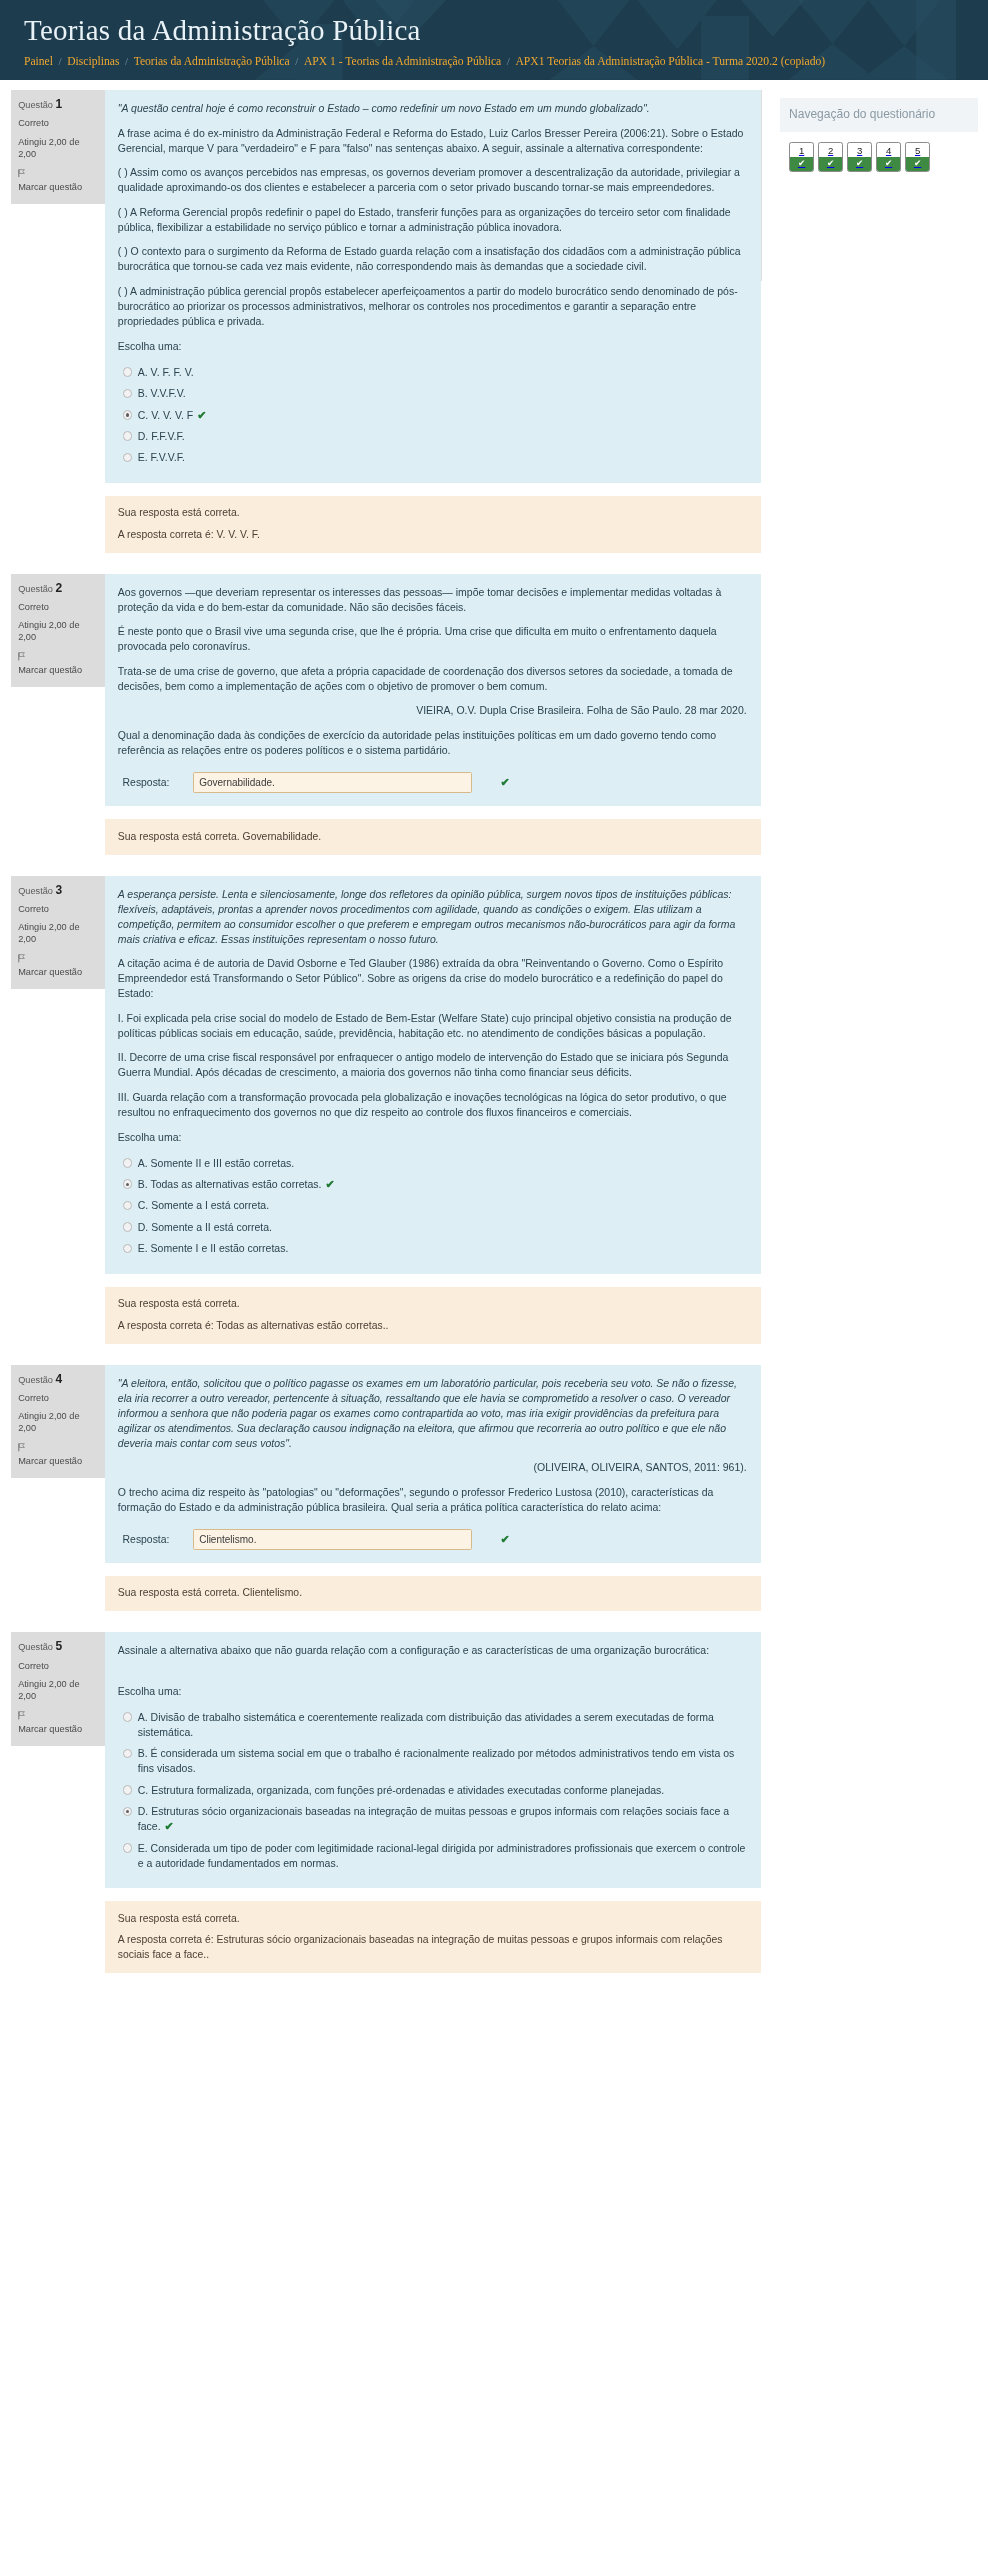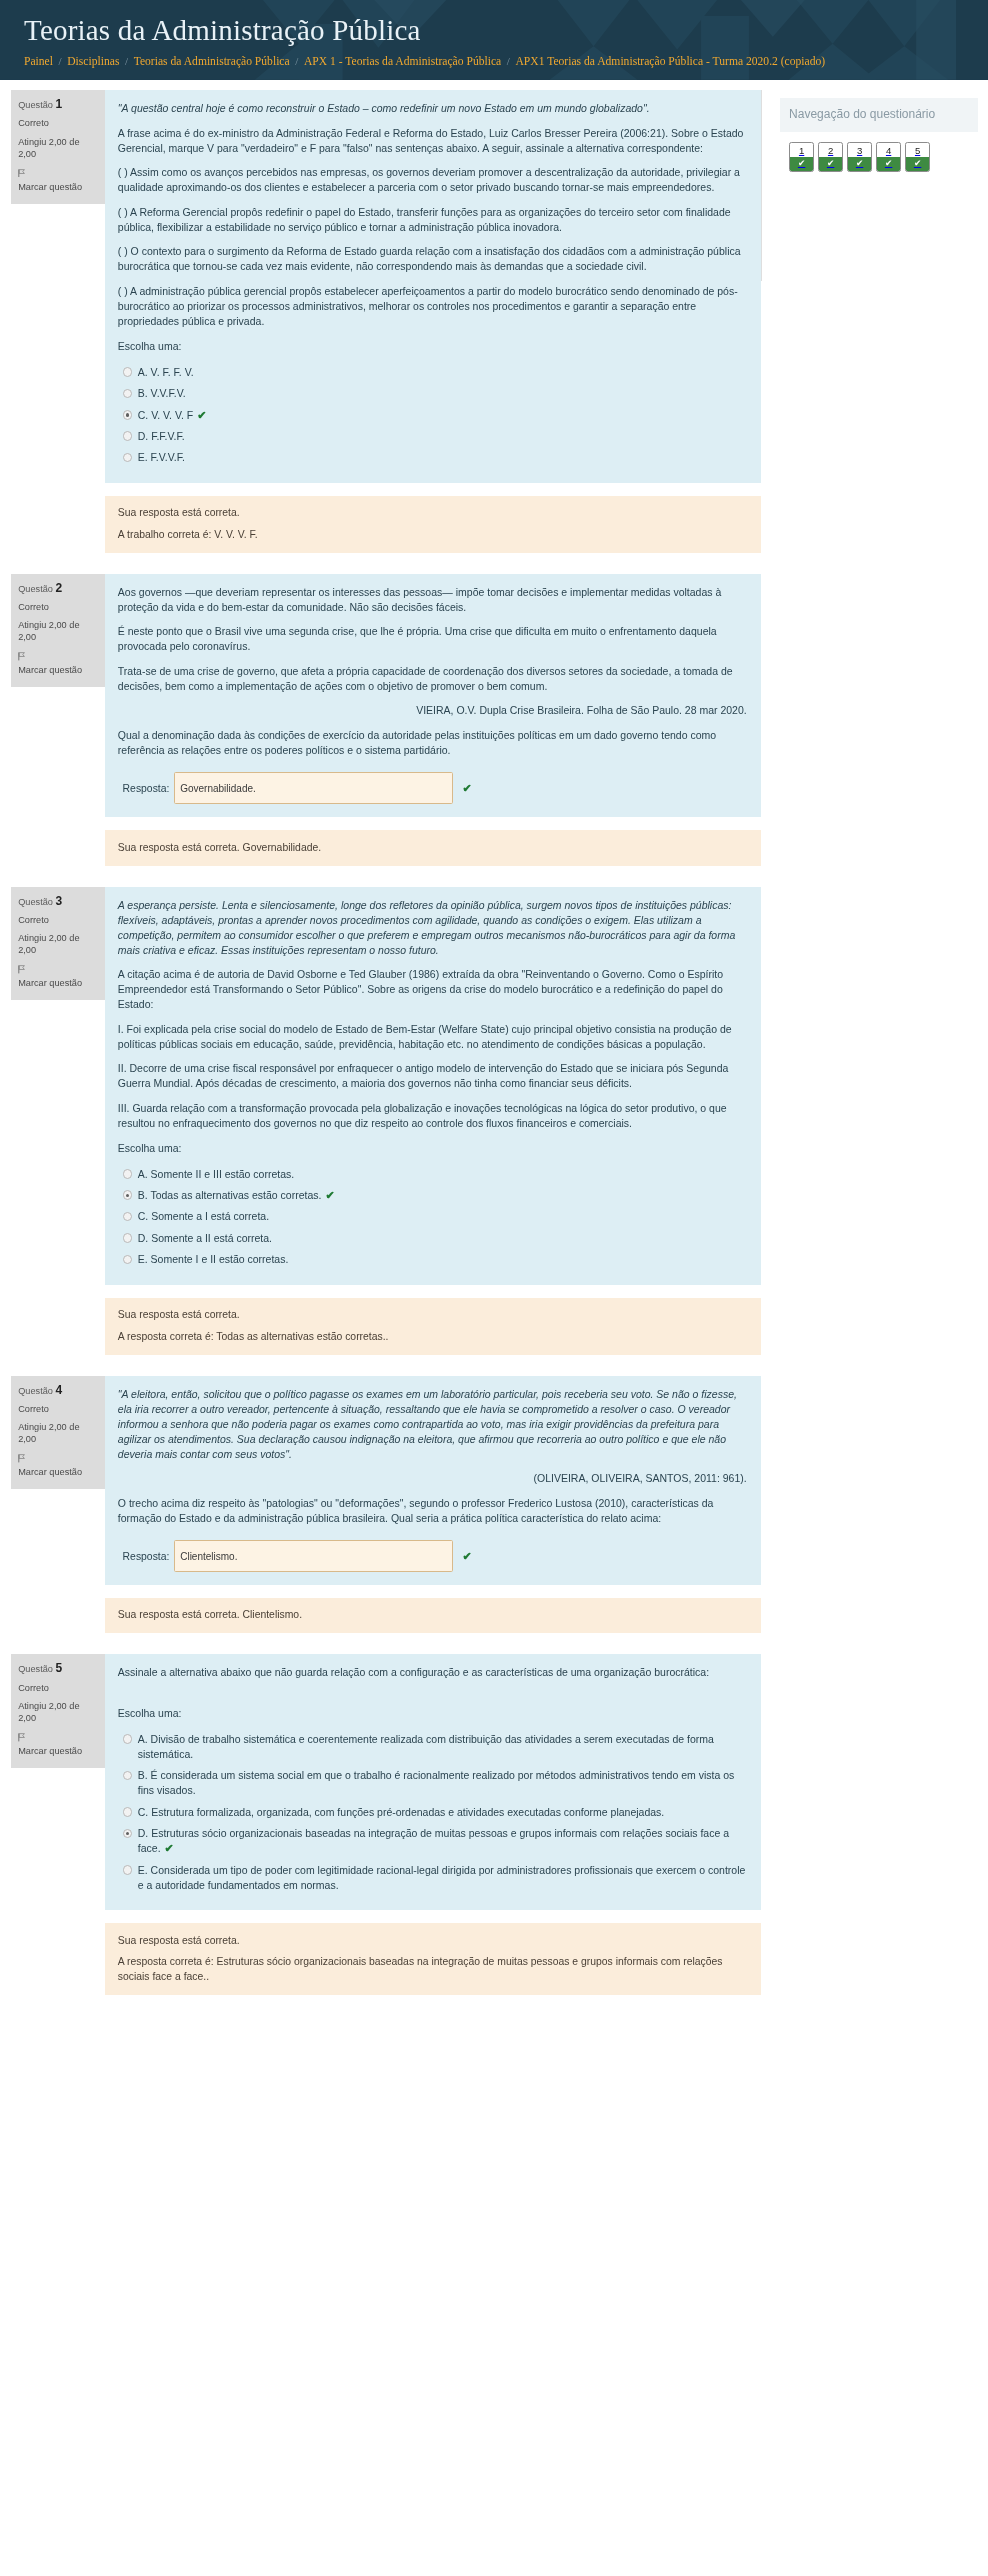--- a/index.html
+++ b/index.html
@@ -145,28 +145,28 @@
     color: #1f7a33;
     font-weight: bold;
     font-size: 11px;
     margin-left: 4px;
   }
 
   
   .sa-row {
     display: flex;
     align-items: center;
-    gap: 5px;
+    gap: 24px;
     margin-top: 14.3px;
     padding-left: 4.8px;
   }
   .sa-label { font-size: 10.4px; color: #2b4450; }
   .sa-input {
     width: 279px;
-    height: 32px;
+    height: 21px;
     border: 0.8px solid #d8b98a;
     background: #fdf3e4;
     font-family: "Liberation Sans", sans-serif;
     font-size: 10px;
     color: #3a3a3a;
     padding: 1.6px 4.8px;
     border-radius: 1.6px;
   }
 
   
@@ -306,21 +306,21 @@
               <li>
                 <span class="radio"></span>
                 <span class="ans-text">E. F.V.V.F.</span>
               </li>
             </ul>
           </div>
   </div>
   <div class="feedback-wrap">
     <div class="feedback">
             <p>Sua resposta está correta.</p>
-            <p>A trabalho correta é: V. V. V. F.</p>
+            <p>A resposta correta é: V. V. V. F.</p>
           </div>
   </div>
 
   <div class="question">
     <div class="q-info">
       <div class="qno">
         <span class="qword">Questão</span> <b>2</b>
       </div>
       <div class="state">Correto</div>
       <div class="grade">Atingiu 2,00 de 2,00</div>

